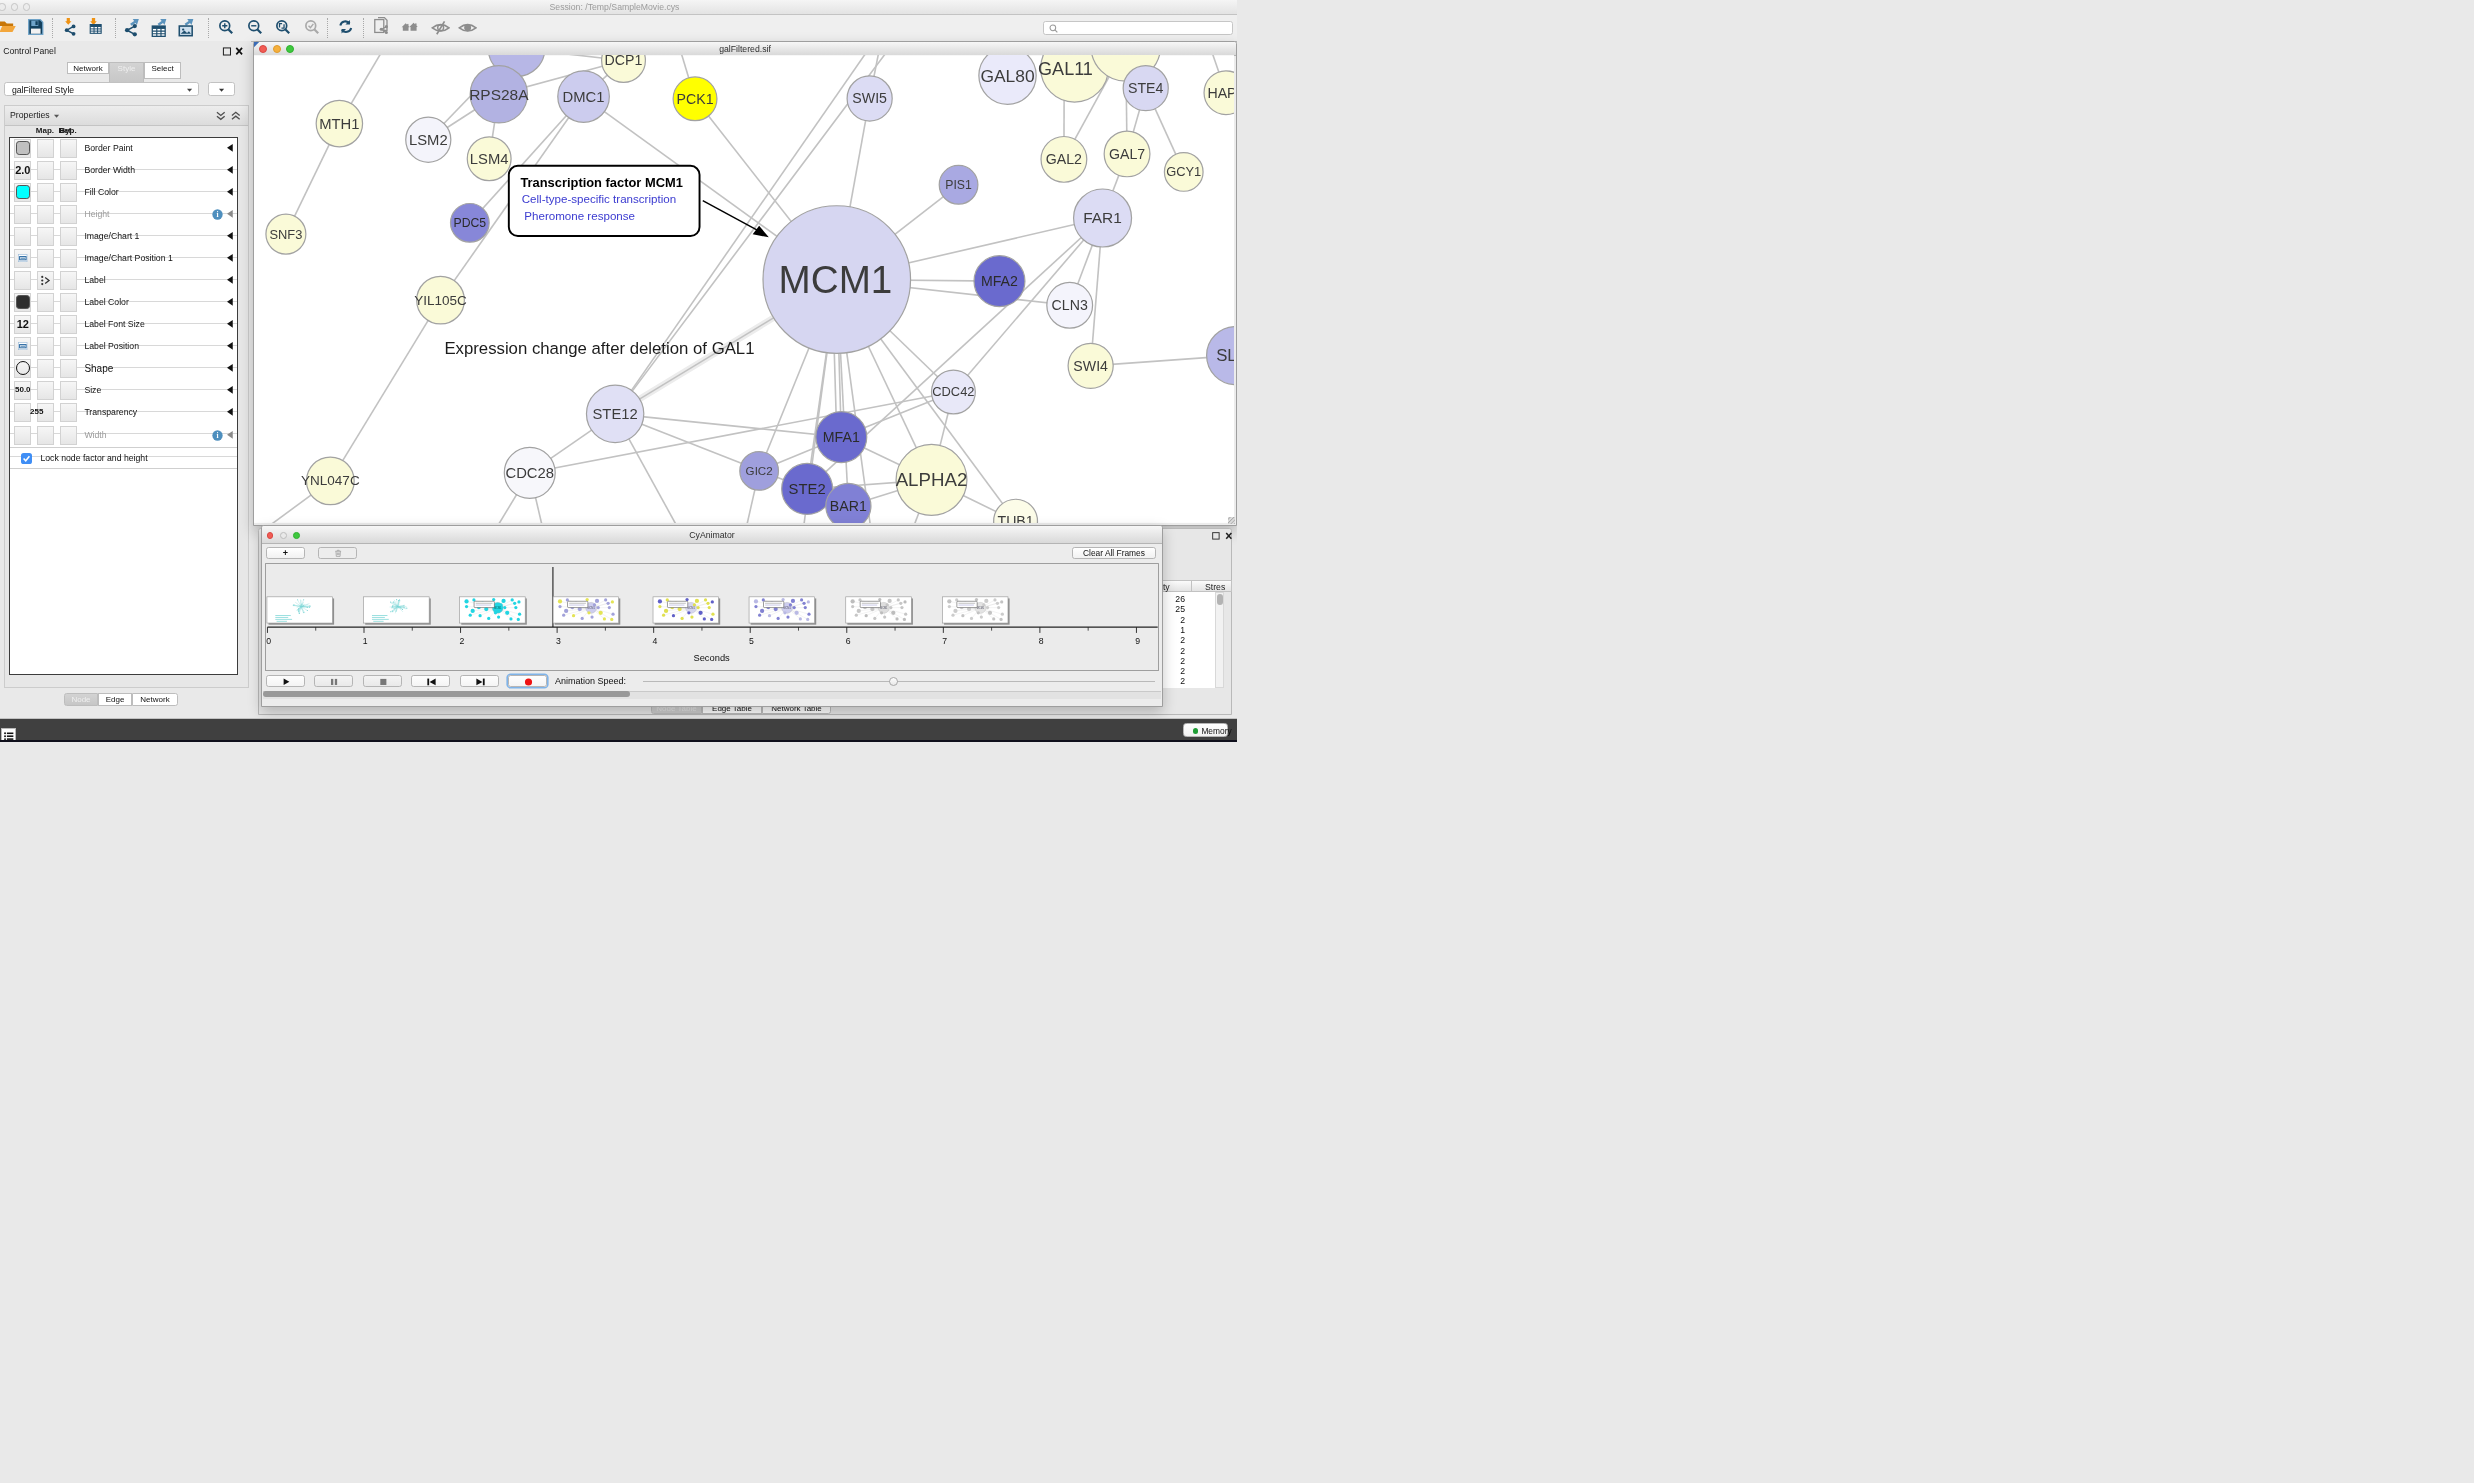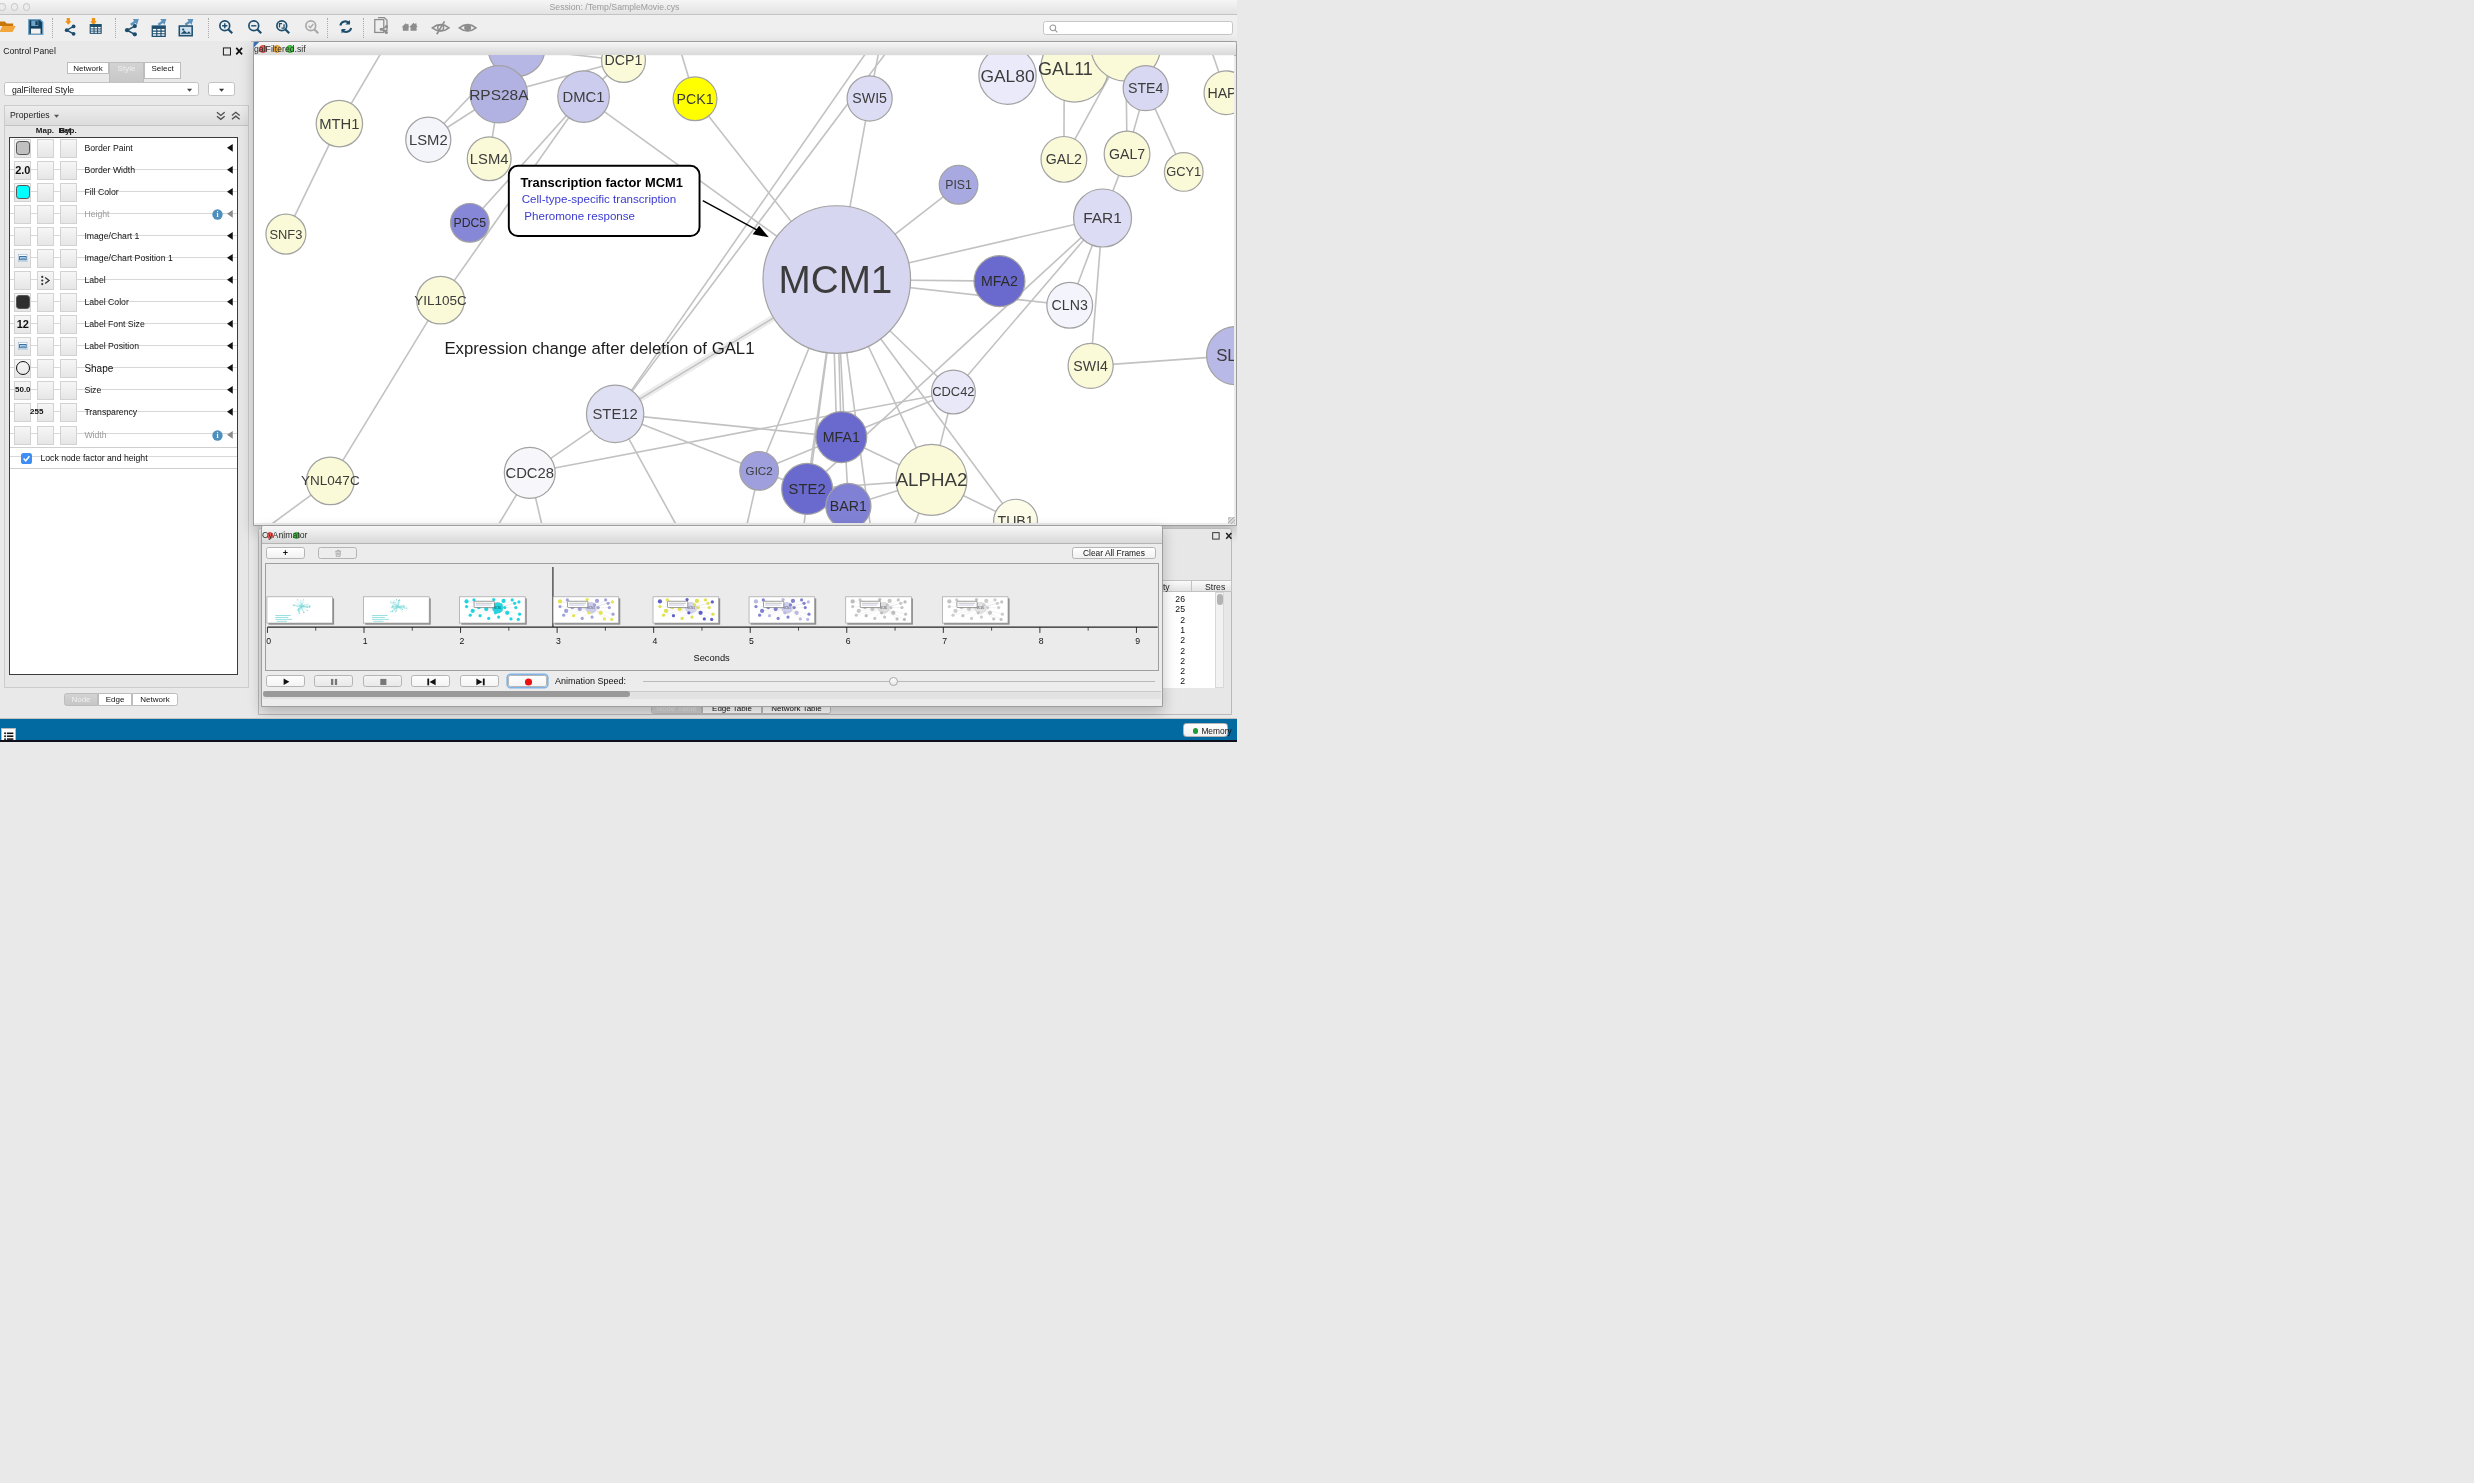--- a/index.html
+++ b/index.html
@@ -26,23 +26,23 @@
   .tab{box-sizing:border-box;border:0.6px solid #bdbdbd;background:#fff;color:#111;
     font-size:8px;text-align:center;padding-top:1.3px;}
   .tab.sel{background:linear-gradient(#d3d3d3,#c6c6c6);color:#efefef;}
   
   .win{position:absolute;background:#ececec;border:0.6px solid #9e9e9e;border-radius:2.6px 2.6px 0 0;
     box-shadow:0 5.2px 14px rgba(0,0,0,0.22);}
   .wtitle{position:absolute;left:0;top:0;right:0;height:13.2px;border-radius:1.9px 1.9px 0 0;
     background:linear-gradient(#f7f7f7 0%,#e9e9e9 45%,#d9d9d9 100%);
     border-bottom:0.6px solid #b4b4b4;}
   .wtitle .tl{position:absolute;top:2.7px;width:8px;height:8px;border-radius:50%;box-sizing:border-box;}
-  .wtitle .name{position:absolute;width:100%;text-align:left;top:2.2px;font-size:8.7px;color:#2e2e2e;}
+  .wtitle .name{position:absolute;width:100%;text-align:center;top:2.2px;font-size:8.7px;color:#2e2e2e;}
   
-  #statusbar{left:0;top:718px;width:1237px;height:22.4px;background:#0369a1;border-top:0.6px solid #c2c2c2;}
+  #statusbar{left:0;top:718px;width:1237px;height:22.4px;background:#404040;border-top:0.6px solid #c2c2c2;}
   #bottomstrip{left:0;top:740px;width:1237px;height:1.6px;background:#10101c;}
   .prow{position:absolute;left:0;width:100%;height:32px;border-bottom:0.6px solid #d8d8d8;box-sizing:border-box;}
   .pcell{position:absolute;top:1px;width:17px;height:18.7px;background:linear-gradient(#f6f6f6,#e6e6e6);border:0.6px solid #d2d2d2;box-sizing:border-box;}
   .btn{position:absolute;box-sizing:border-box;background:linear-gradient(#ffffff,#f1f1f1);
     border:0.6px solid #b5b5b5;border-radius:2.6px;font-size:8.4px;color:#111;text-align:center;}
 </style>
 </head>
 <body>
   <div id="apptitle" class="abs">
     <div class="light" style="left:-1.6px"></div>

